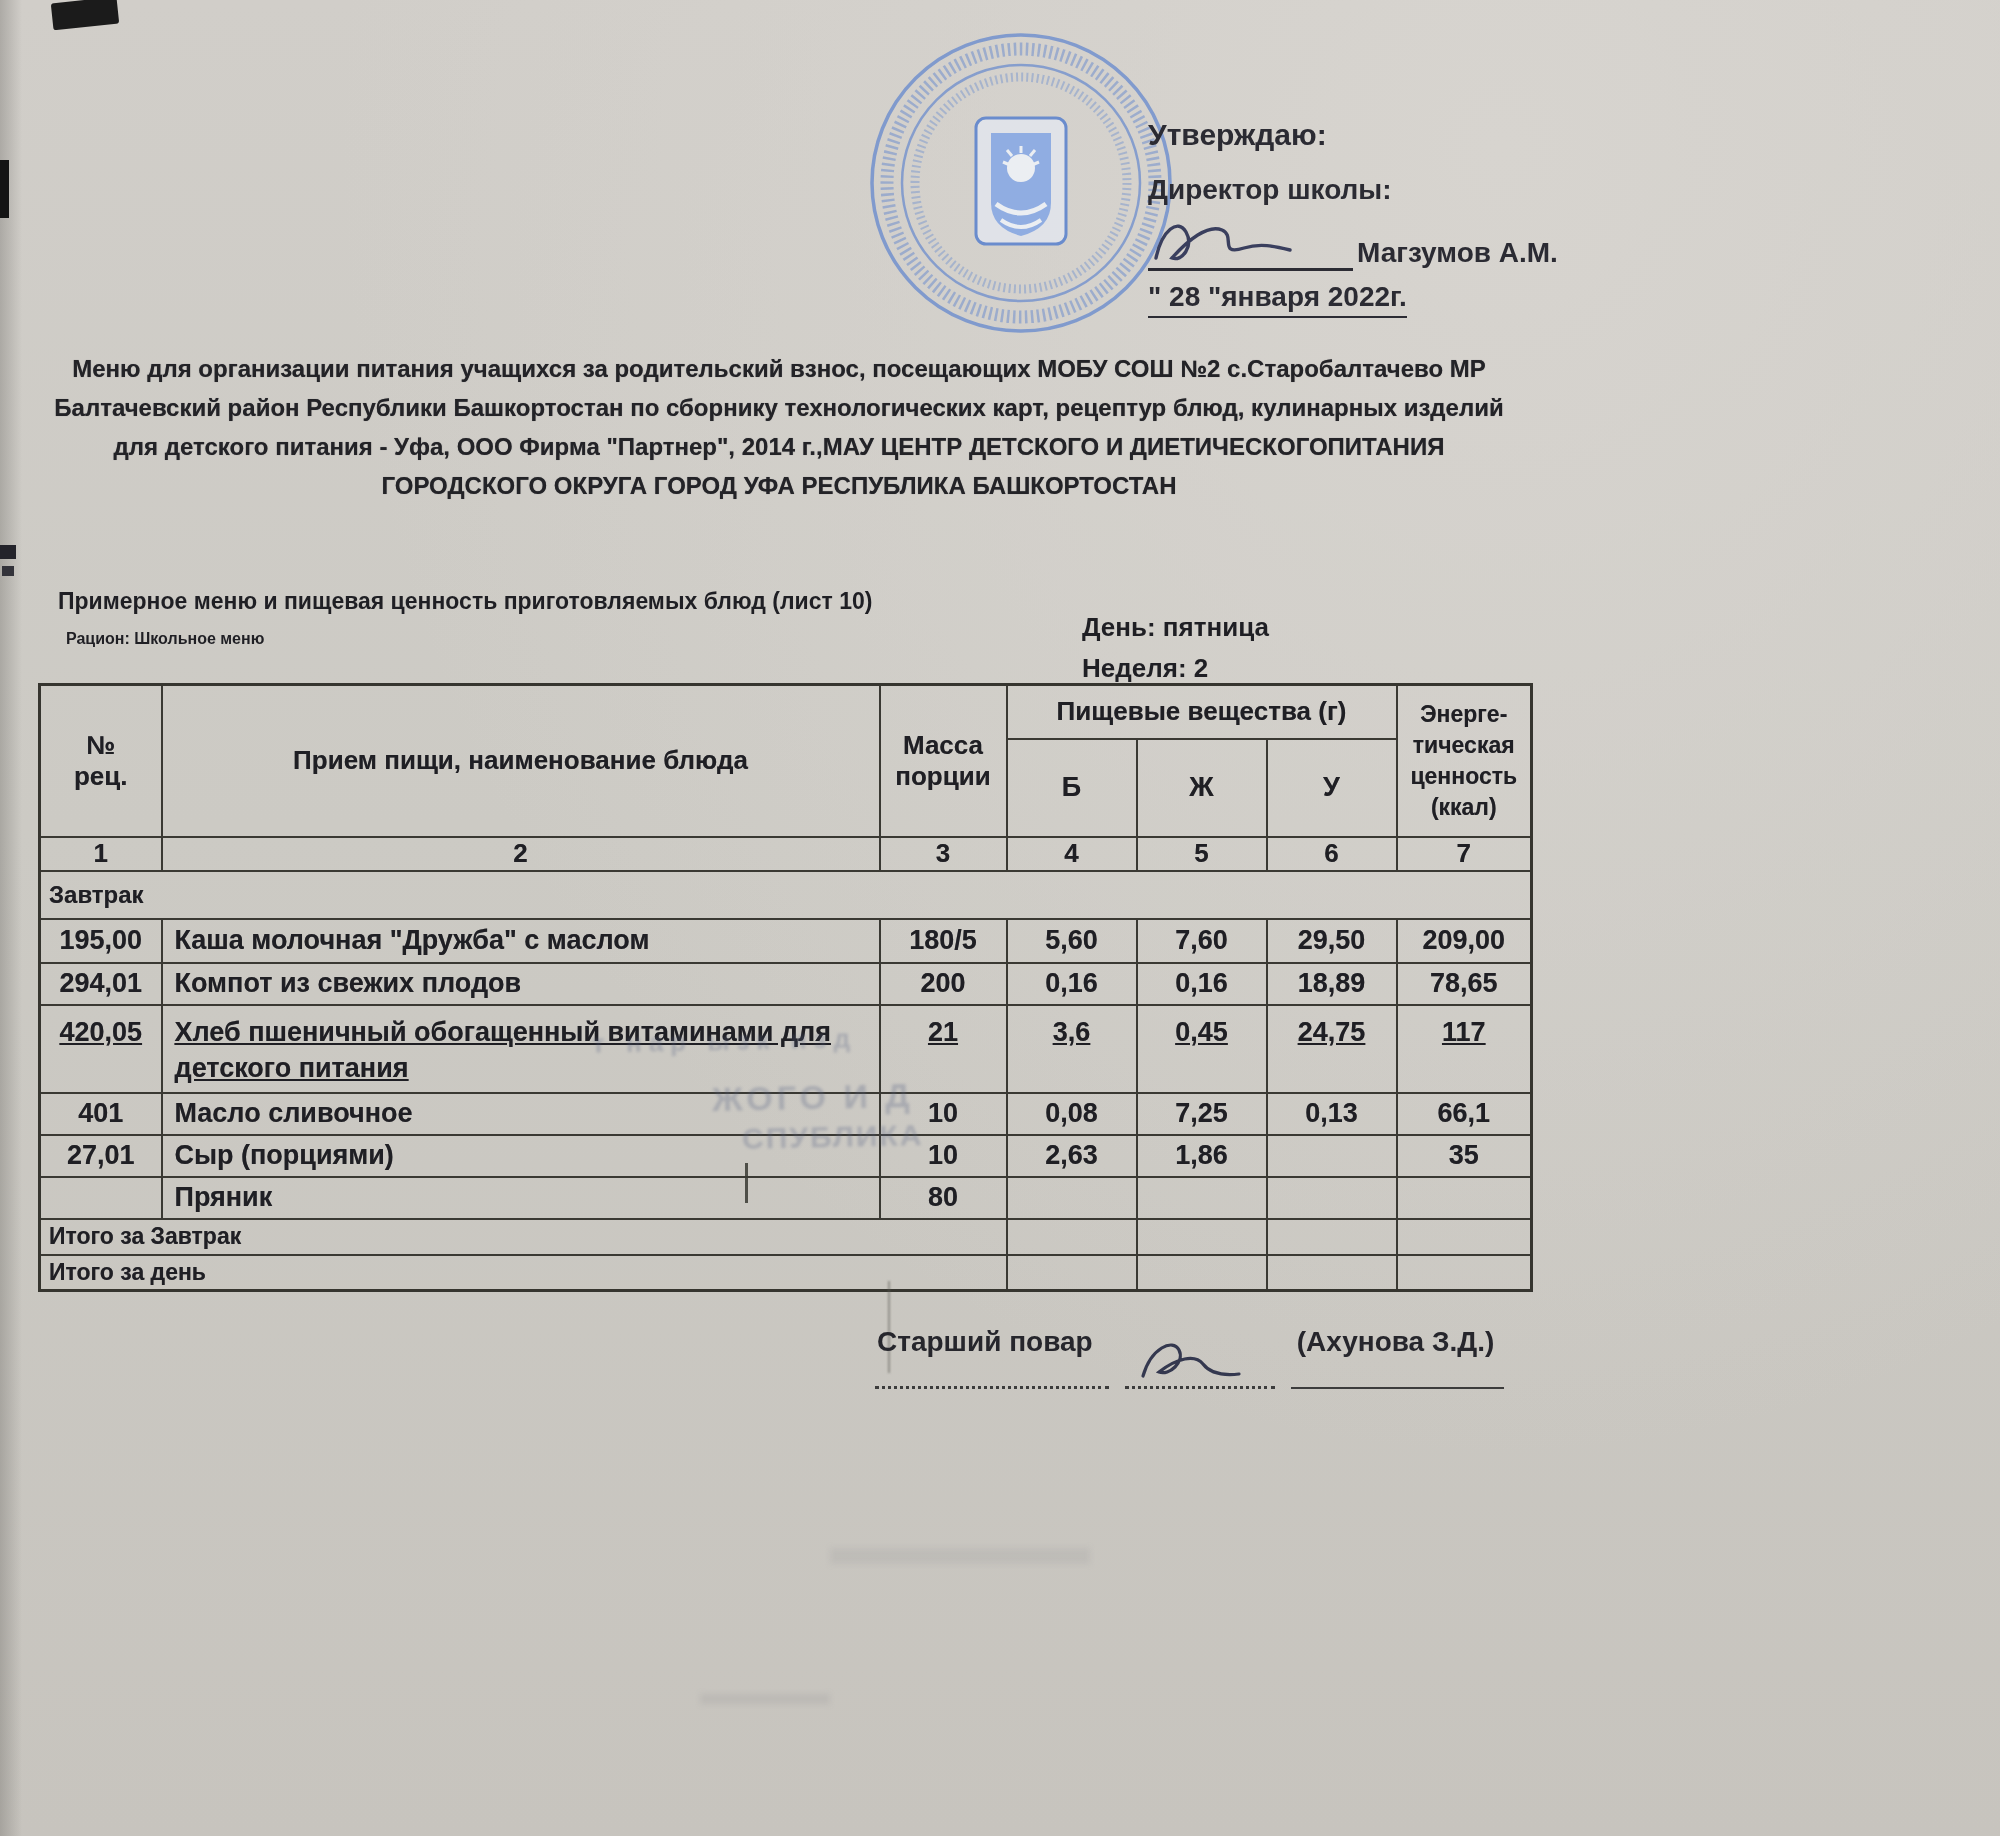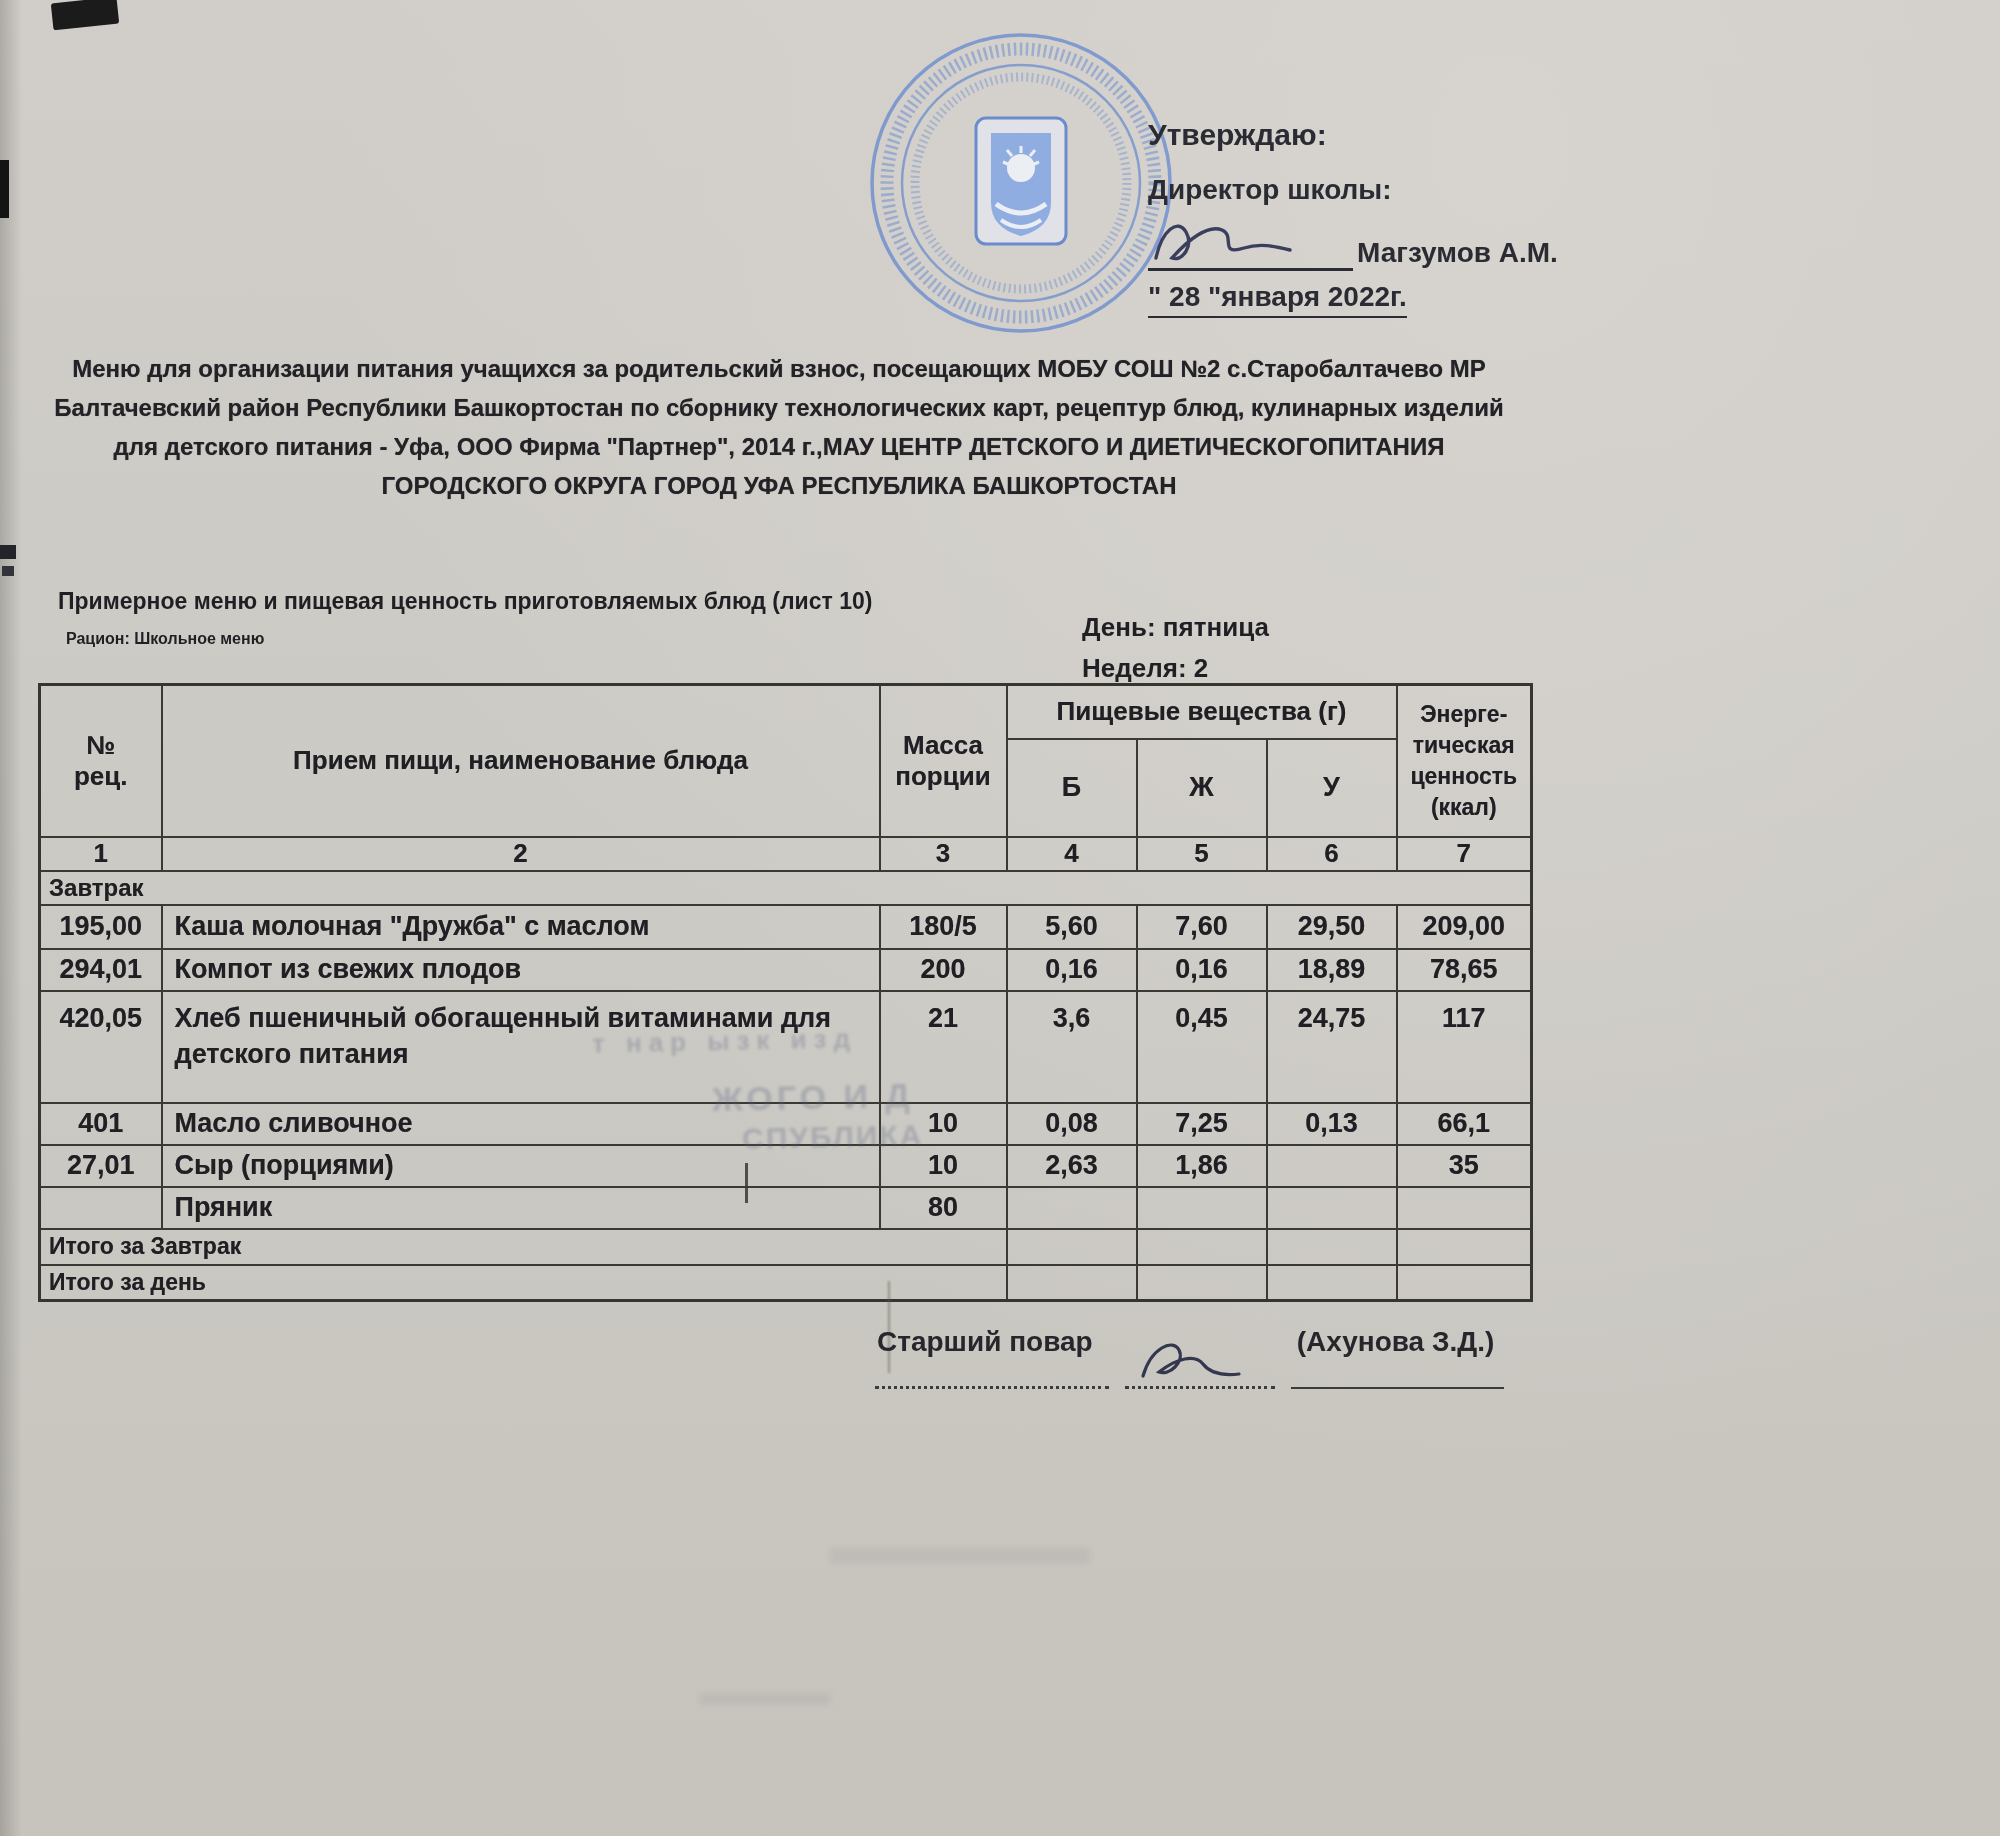--- a/index.html
+++ b/index.html
@@ -38,24 +38,24 @@
   .week{left:1082px;top:653px;font-size:26px;font-weight:bold;}
   
   .table-wrap{left:38px;top:683px;}
   table{border-collapse:collapse;table-layout:fixed;width:1492px;border:3px solid #36352f;}
   td{border:2px solid #3a3933;padding:0 10px;font-size:27px;font-weight:bold;color:#1f1f24;text-align:center;vertical-align:middle;text-shadow:0 0 .6px rgba(25,25,35,.5);overflow:hidden;}
   .pre{white-space:pre-line;}
   tr.h1{height:54px;} tr.h1 td{font-size:26px;}
   tr.h2{height:98px;} tr.h2 td{font-size:27px;}
   .energy-hd{font-size:23px !important;line-height:1.35;}
   tr.nums{height:34px;} tr.nums td{font-size:26px;}
-  tr.sect{height:34px;} tr.sect td{text-align:left;font-size:24px;padding-left:8px;}
+  tr.sect{height:48px;} tr.sect td{text-align:left;font-size:24px;padding-left:8px;}
   tr.r{height:44px;}
   tr.r2{height:42px;}
-  tr.tall{height:112px;} tr.tall td{vertical-align:top;padding-top:8px;line-height:1.35;}
+  tr.tall{height:88px;text-decoration:underline;} tr.tall td{vertical-align:top;padding-top:8px;line-height:1.35;}
   tr.total{height:36px;} tr.total td.lbl{text-align:left;font-size:23px;padding-left:8px;}
   .name-col{text-align:left !important;padding-left:12px !important;}
   
   .ghost{position:absolute;color:#586384;font-weight:bold;opacity:.30;filter:blur(1.6px);transform:rotate(-1.2deg);}
   .ghost1{left:592px;top:1026px;font-size:26px;letter-spacing:7px;}
   .ghost2{left:712px;top:1078px;font-size:34px;letter-spacing:4px;}
   .ghost3{left:742px;top:1120px;font-size:30px;letter-spacing:2px;}
   .artifact-line{left:745px;top:1163px;width:3px;height:40px;background:rgba(58,57,51,.85);}
   .fold-line{left:888px;top:1281px;width:2px;height:92px;background:rgba(90,88,84,.5);filter:blur(1px);}
   

